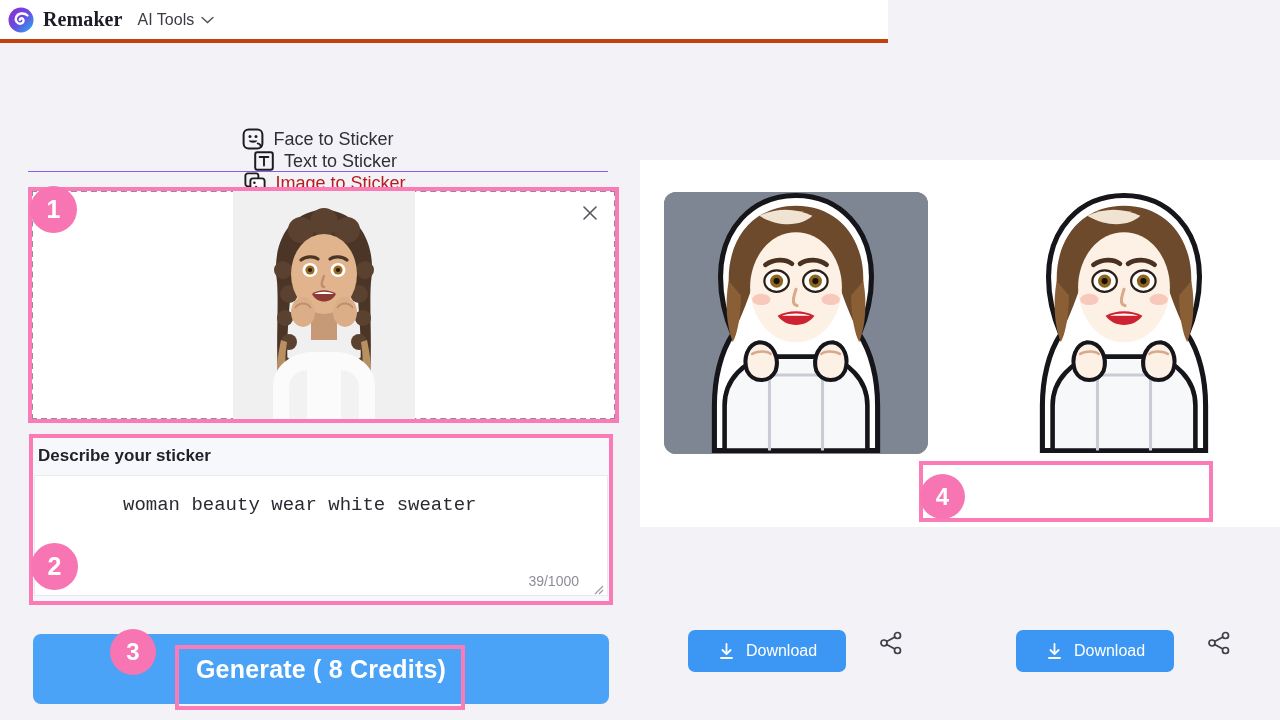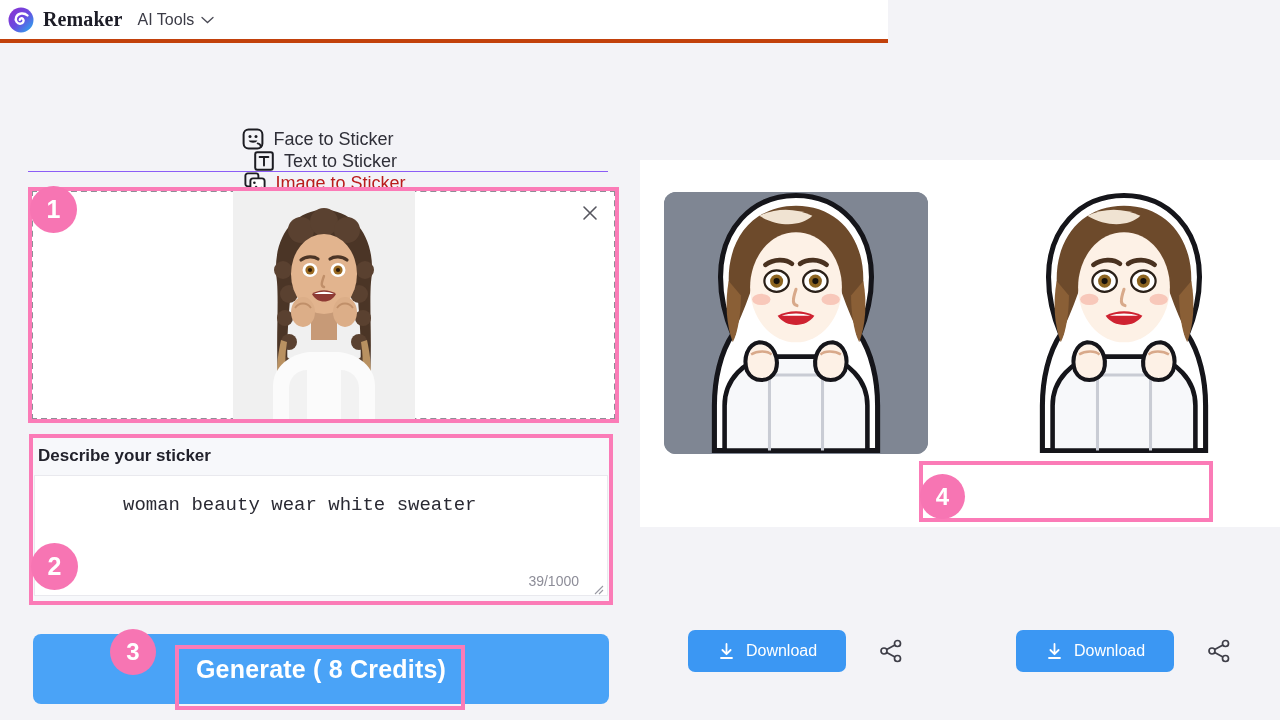--- a/index.html
+++ b/index.html
@@ -125,21 +125,21 @@
   .sticker-slot { width: 264px; display: flex; flex-direction: column; align-items: center; }
   .sticker-frame { width: 264px; height: 262px; border-radius: 12px; overflow: hidden; }
   .sticker-frame.gray { background: #7f8693; }
   .sticker-frame.plain { background: #ffffff; }
   .sticker-svg { width: 100%; height: 100%; display: block; }
 
   .actions-row {
     position: absolute; left: 0; top: 470px; width: 640px;
     display: flex; justify-content: center; gap: 64px;
   }
-  .action-group { width: 264px; display: flex; align-items: center; justify-content: center; gap: 32px; }
+  .action-group { width: 264px; display: flex; justify-content: center; gap: 32px; }
   .dl-btn {
     width: 158px; height: 42px; background: #3b97f3; border: none; border-radius: 7px;
     display: flex; align-items: center; justify-content: center; gap: 10px; cursor: pointer;
   }
   .dl-icon { width: 19px; height: 19px; display: block; }
   .dl-label { font-size: 16px; color: #ffffff; }
   .share-btn { width: 26px; height: 26px; cursor: pointer; display: block; }
   .dl-highlight {
     position: absolute; left: 919px; top: 461px; width: 294px; height: 61px;
     border: 4px solid #fb7bb7; pointer-events: none;

